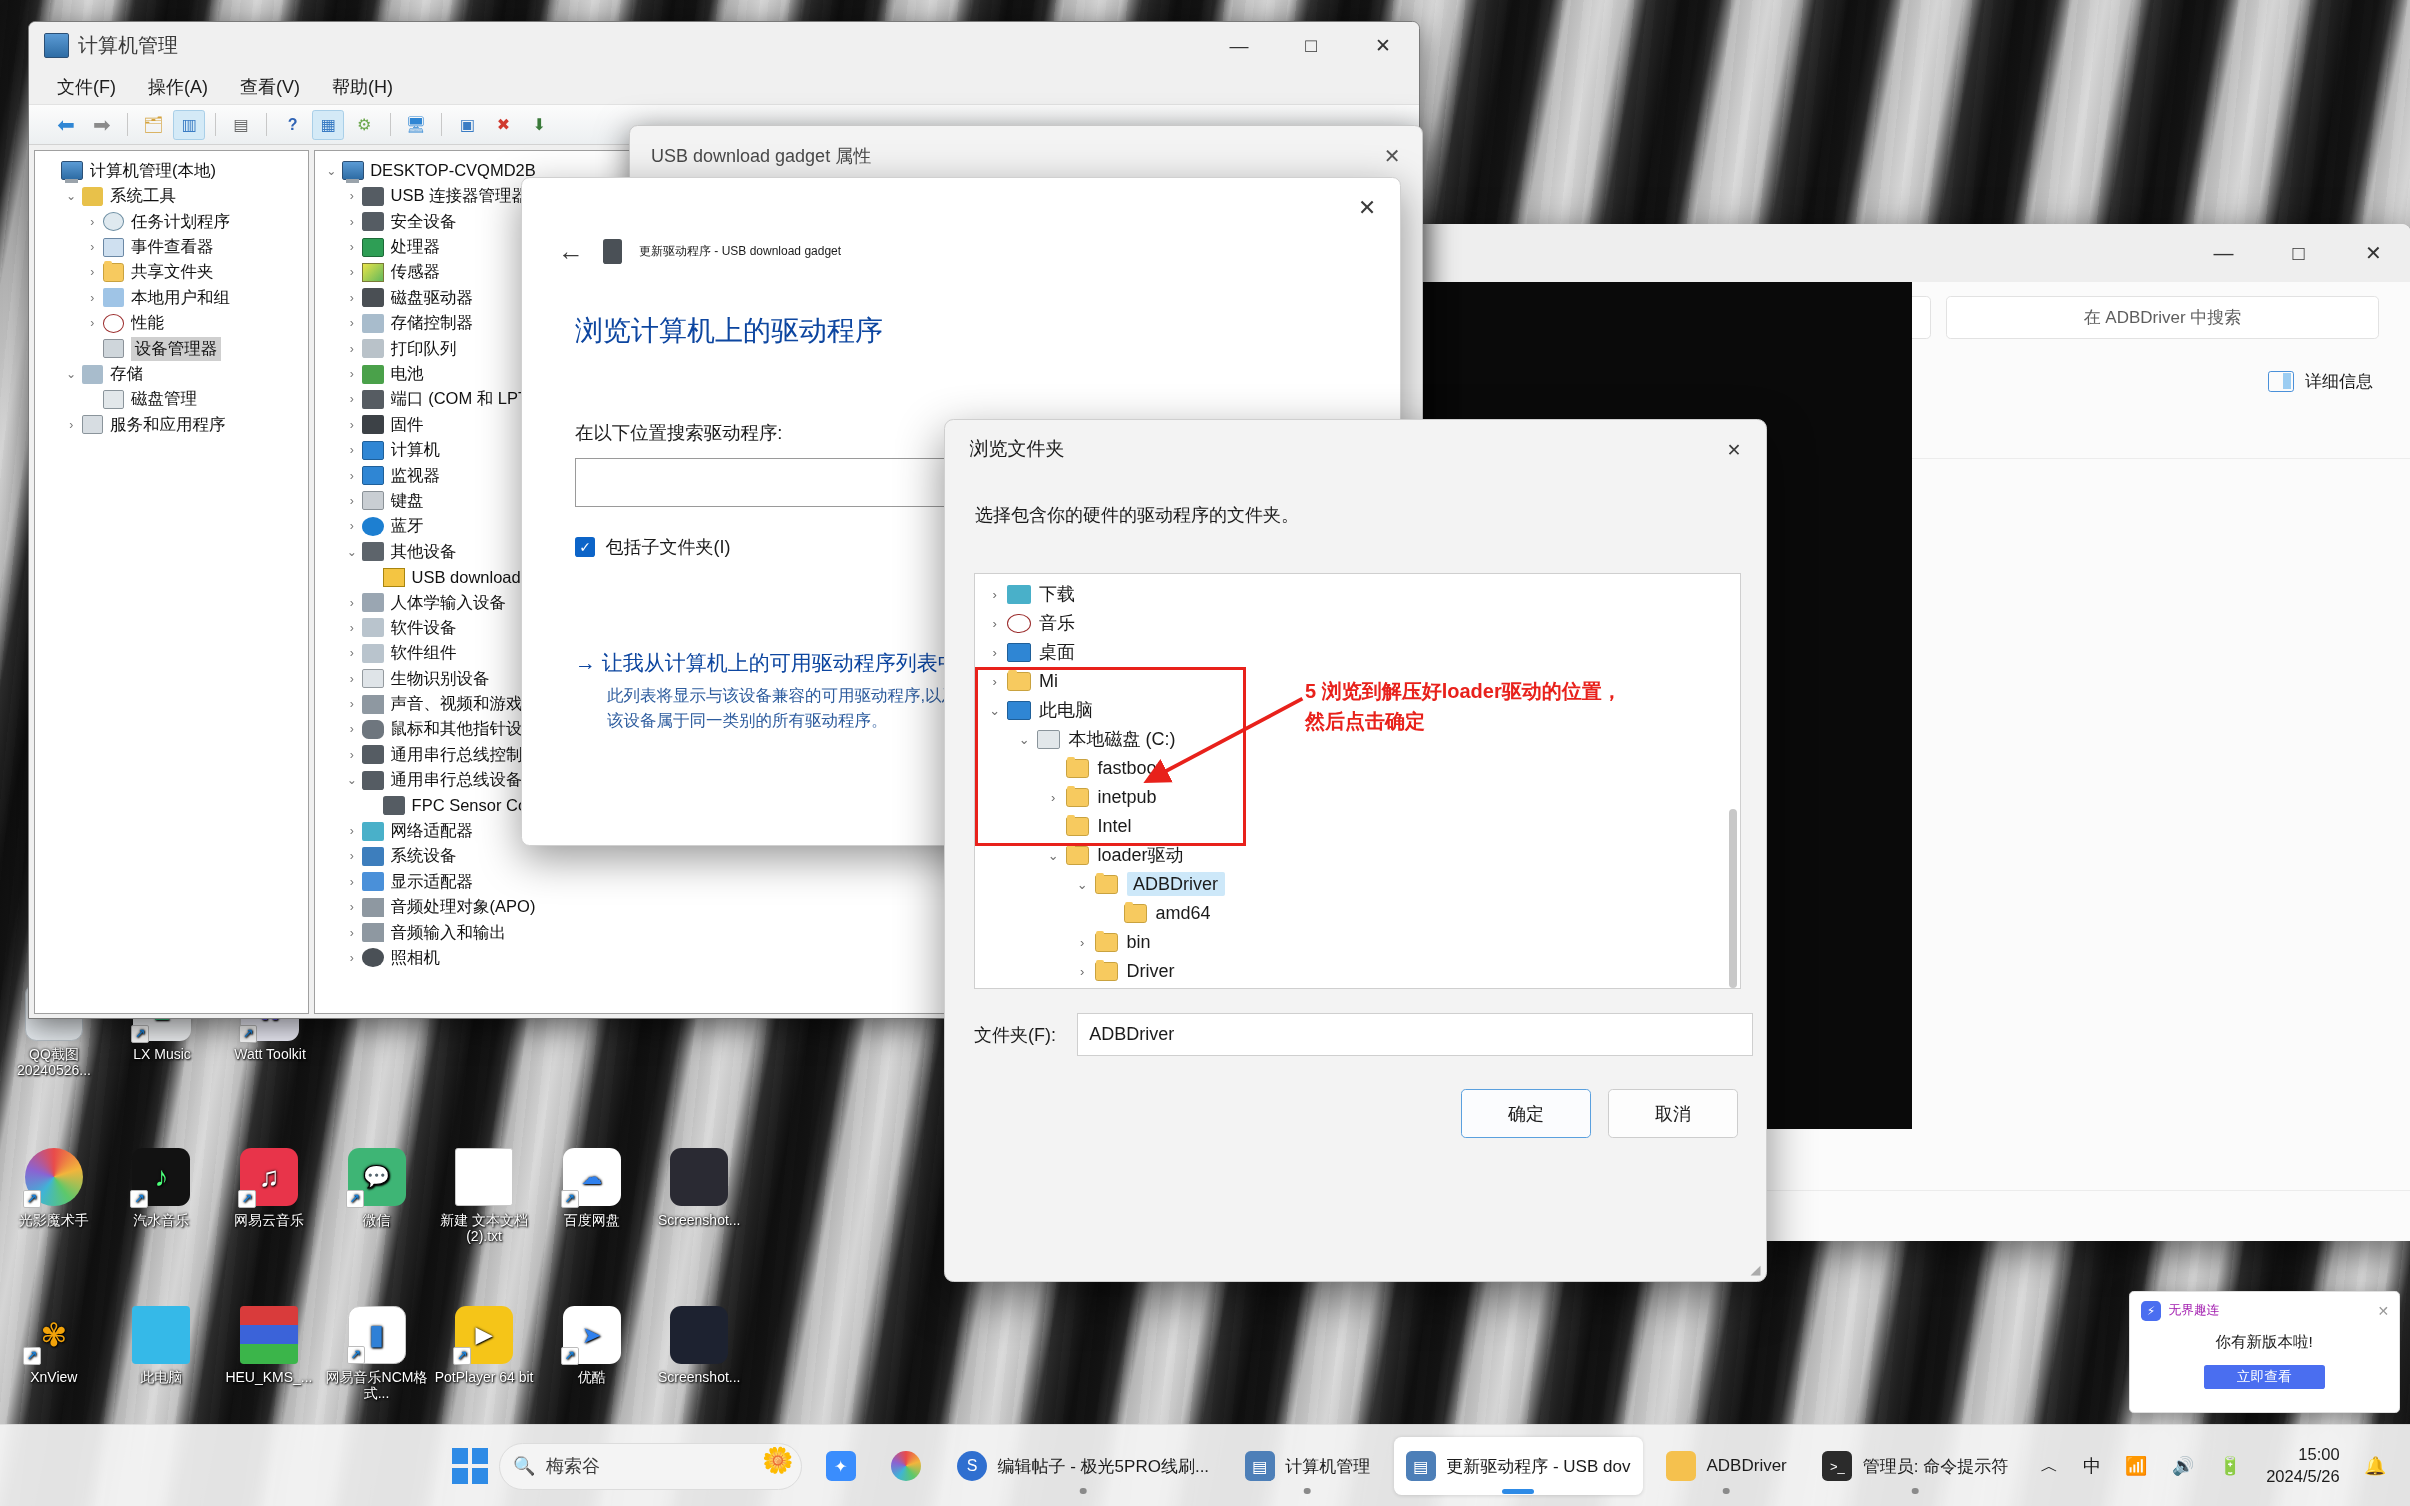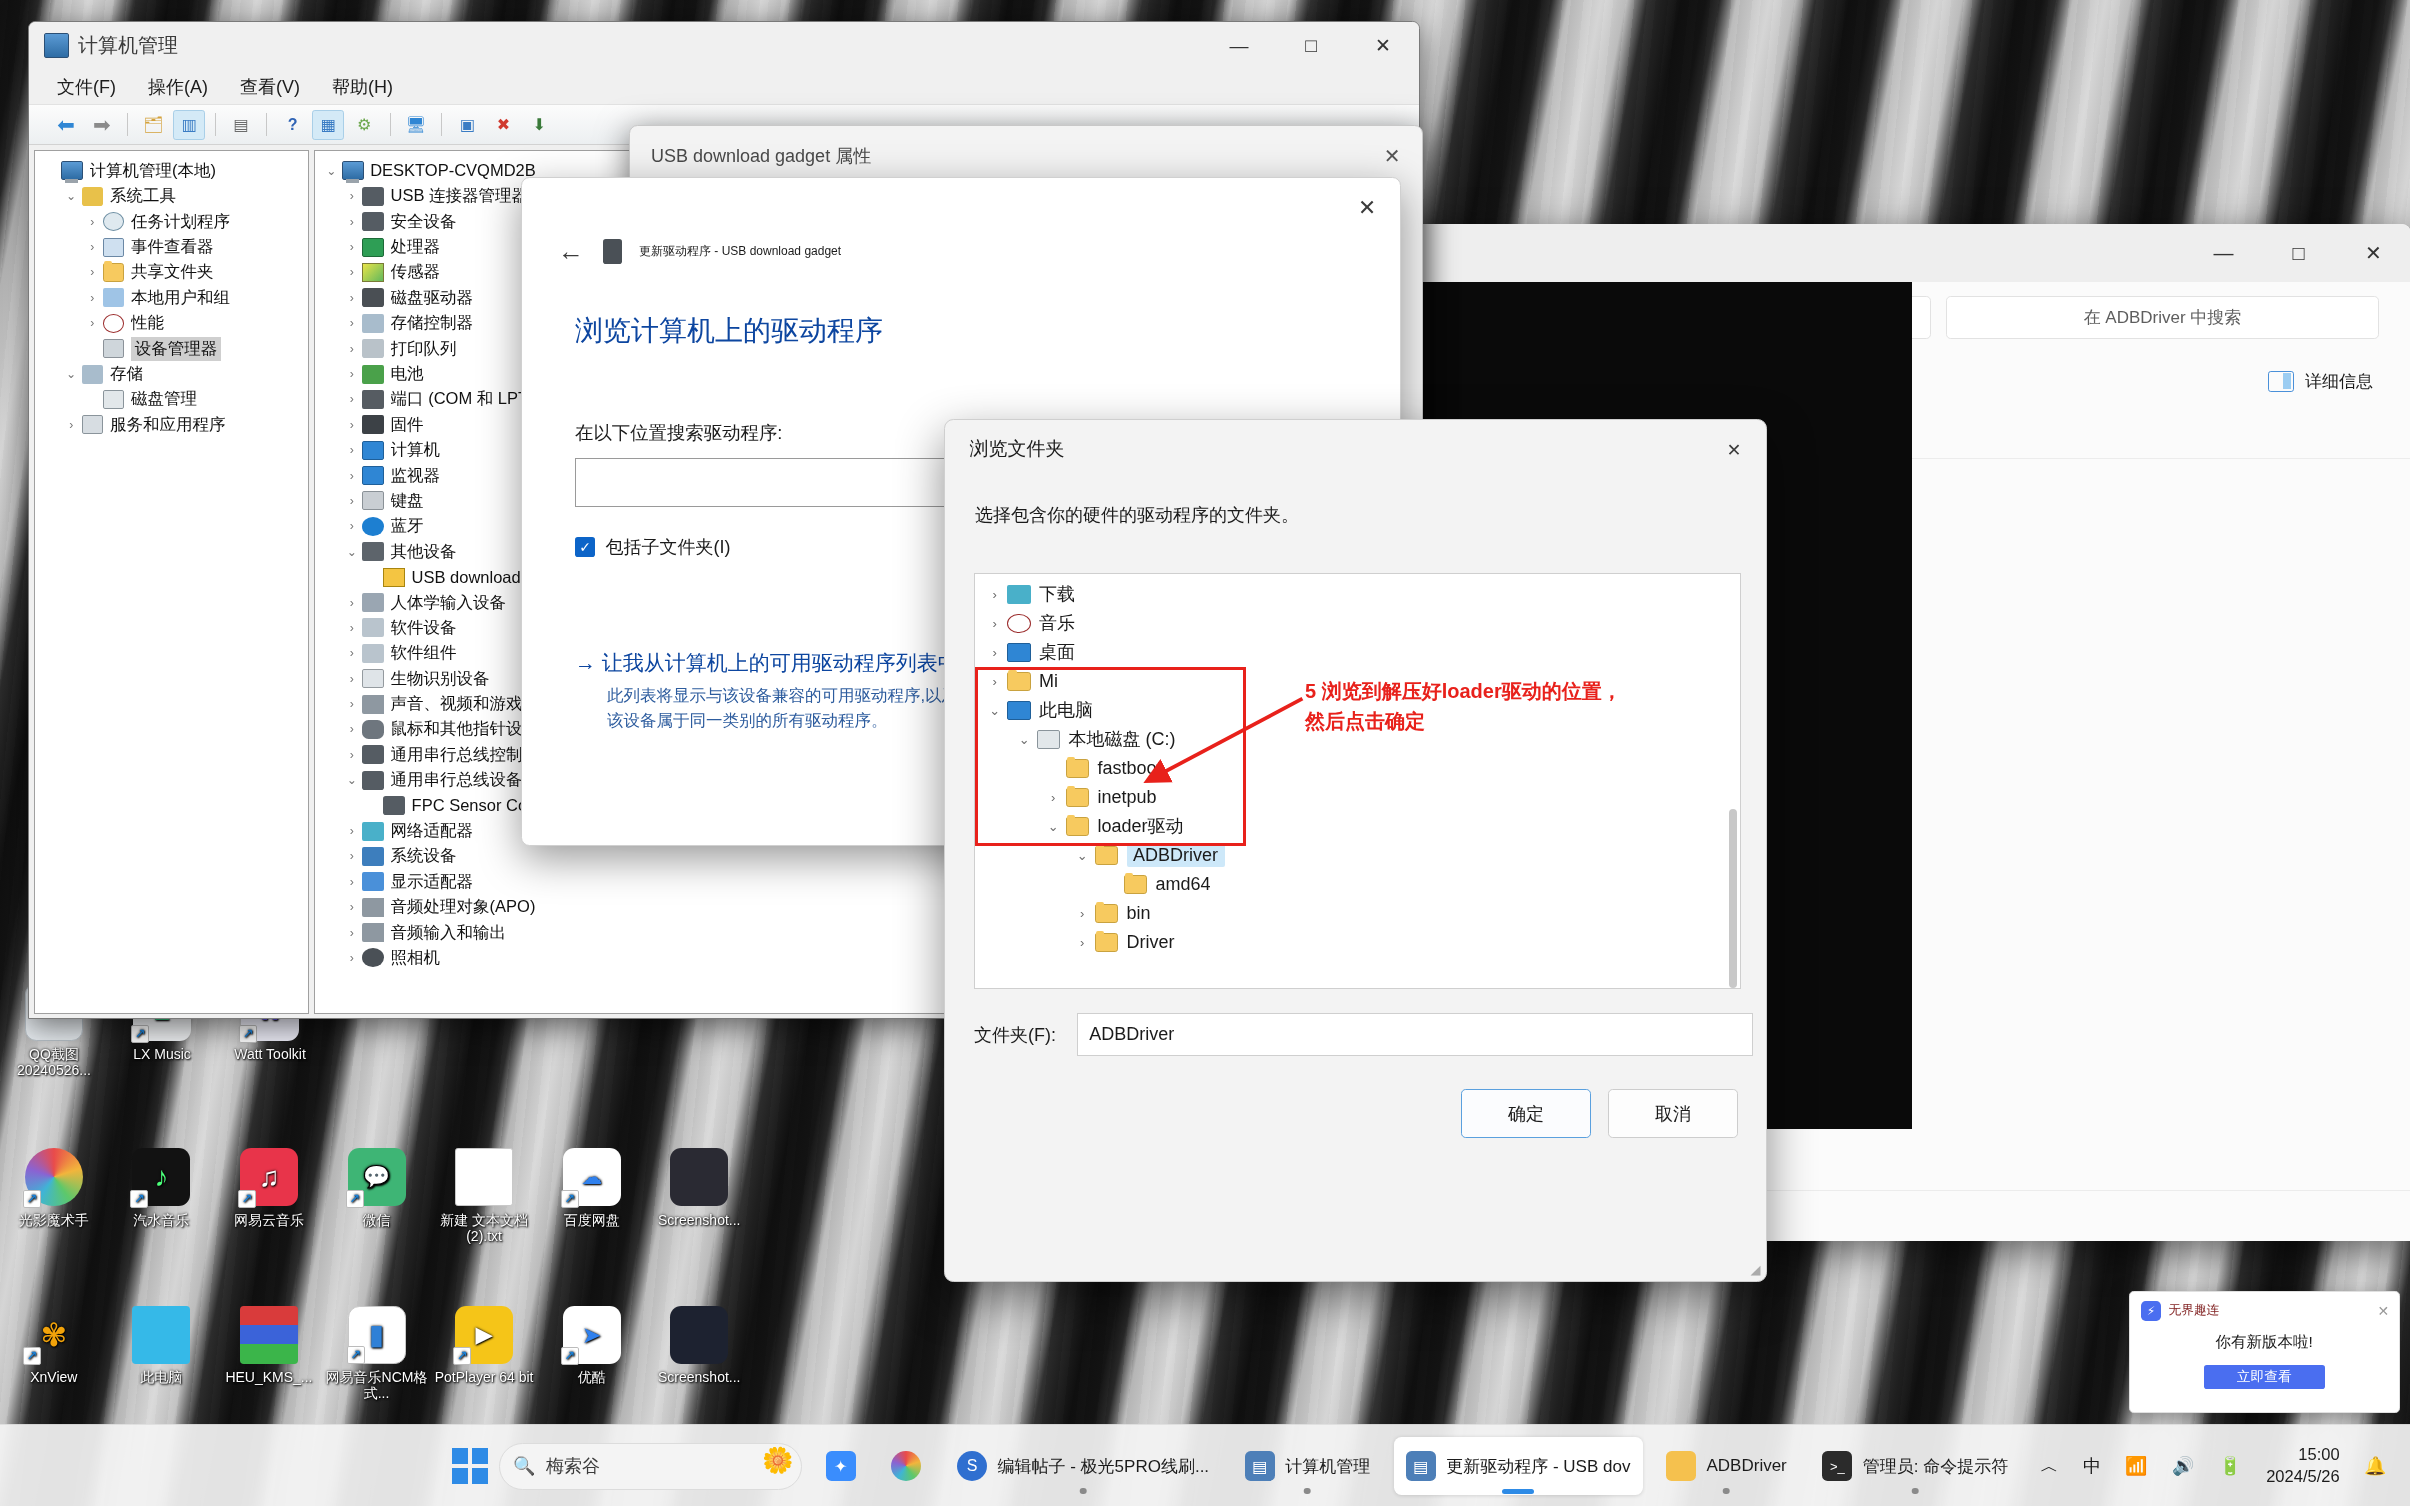--- a/index.html
+++ b/index.html
@@ -191,21 +191,21 @@
   #explorer .status{position:absolute;left:0;bottom:0;width:100%;height:51px;background:#fbfbfb;
     border-top:0.9px solid #ececec;display:flex;align-items:center;padding-left:32px;font-size:17px;color:#3f3f3f;}
   .blackfill{position:absolute;background:#0a0a0a;}
 
   
   #toast{position:absolute;right:11.3px;bottom:94px;width:271px;height:122px;background:#fff;
     border:0.9px solid #e0e0e0;border-radius:4.7px;box-shadow:0 5.6px 21px rgba(0,0,0,.35);z-index:20;}
   #toast .th{display:flex;align-items:center;gap:7.5px;padding:8.5px 9.4px 0 11.3px;}
   #toast .logo{width:20px;height:20px;background:#4a6ef0;border-radius:4.7px;color:#fff;font-size:12.2px;
     display:flex;align-items:center;justify-content:center;}
-  #toast .tn{font-size:12.7px;color:#7f1d1d;}
+  #toast .tn{font-size:12.7px;color:#a21caf;}
   #toast .tx{margin-left:auto;font-size:14px;color:#9a9a9a;}
   #toast .msg{text-align:center;font-size:15.5px;color:#1b1b1b;padding:11.3px 0 0;}
   #toast .cta{margin:12.2px auto 0;width:121px;height:24.5px;background:#4a6ef0;border-radius:2.8px;color:#fff;
     font-size:13.7px;display:flex;align-items:center;justify-content:center;}
 
   
   #taskbar{position:absolute;left:0;bottom:0;width:100%;height:83px;
     background:rgba(243,243,243,.93);display:flex;align-items:center;z-index:30;
     border-top:0.9px solid rgba(0,0,0,.07);}
   .tb-center{display:flex;align-items:center;gap:11.3px;margin-left:452px;}
@@ -825,20 +825,27 @@
           <span class="flabel">fastboot</span>
         </div>
         <div class="fnode" style="padding-left: 66px;">
           <span class="fchev">›</span>
           <span class="fico">
             <span class="ic ic-folder"></span>
           </span>
           <span class="flabel">inetpub</span>
         </div>
         <div class="fnode" style="padding-left: 66px;">
+          <span class="fchev"></span>
+          <span class="fico">
+            <span class="ic ic-folder"></span>
+          </span>
+          <span class="flabel">Intel</span>
+        </div>
+        <div class="fnode" style="padding-left: 66px;">
           <span class="fchev">⌄</span>
           <span class="fico">
             <span class="ic ic-folder"></span>
           </span>
           <span class="flabel">loader驱动</span>
         </div>
         <div class="fnode sel" style="padding-left: 95px;">
           <span class="fchev">⌄</span>
           <span class="fico">
             <span class="ic ic-folder"></span>

